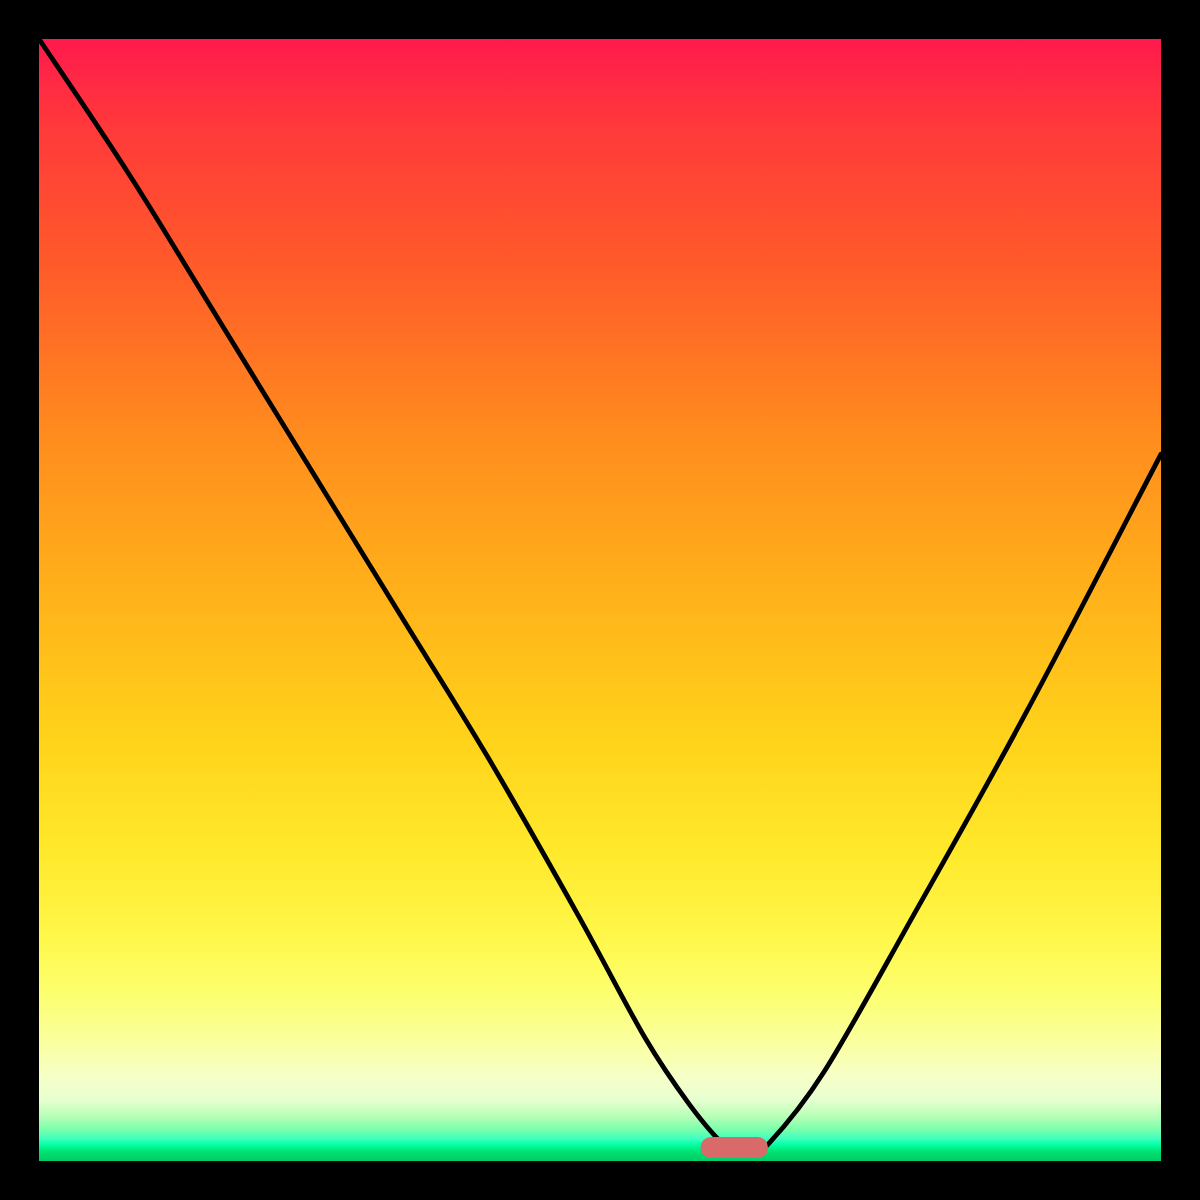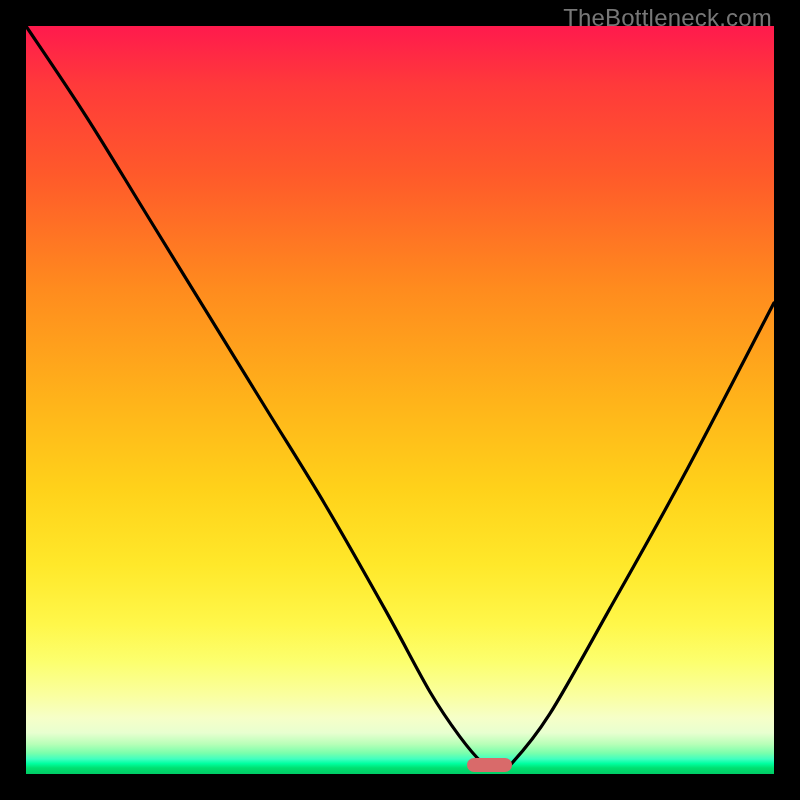--- a/index.html
+++ b/index.html
@@ -68,21 +68,20 @@
     font-weight: 500;
     letter-spacing: 0.2px;
     font-family: Arial, Helvetica, sans-serif;
   }
 </style>
 </head>
 <body>
 
 <div class="canvas-wrap">
 
-  <div class="watermark">TheBottleneck.com</div>
 
   <div class="plot-area">
 
     <svg class="curve" viewBox="0 0 748 748" preserveAspectRatio="none">
       <path id="curve-path" fill="none" stroke="#000" stroke-width="3.2" stroke-linecap="round" stroke-linejoin="round" d="M 0.0 0.0 C 10.0 15.0, 39.9 58.6, 59.8 89.8 C 79.8 120.9, 99.7 154.6, 119.7 187.0 C 139.6 219.4, 159.6 251.8, 179.5 284.2 C 199.5 316.7, 219.4 349.1, 239.4 381.5 C 259.3 413.9, 279.3 445.1, 299.2 478.7 C 319.1 512.4, 341.6 552.3, 359.0 583.4 C 376.5 614.6, 391.5 644.5, 403.9 665.7 C 416.4 686.9, 425.1 698.8, 433.8 710.6 C 442.6 722.4, 450.0 731.2, 456.3 736.8 C 462.5 742.4, 466.3 744.3, 471.2 744.3 C 476.2 744.3, 477.5 746.1, 486.2 736.8 C 494.9 727.4, 507.4 713.7, 523.6 688.2 C 539.8 662.6, 561.0 623.3, 583.4 583.4 C 605.9 543.5, 630.8 499.9, 658.2 448.8 C 685.7 397.7, 733.0 305.4, 748.0 276.8"></path>
     </svg>
 
     <div id="marker" class="bottleneck-marker" style="width: 44.88px; left: 441.32px; top: 732.024px;"></div>
   </div>
 

